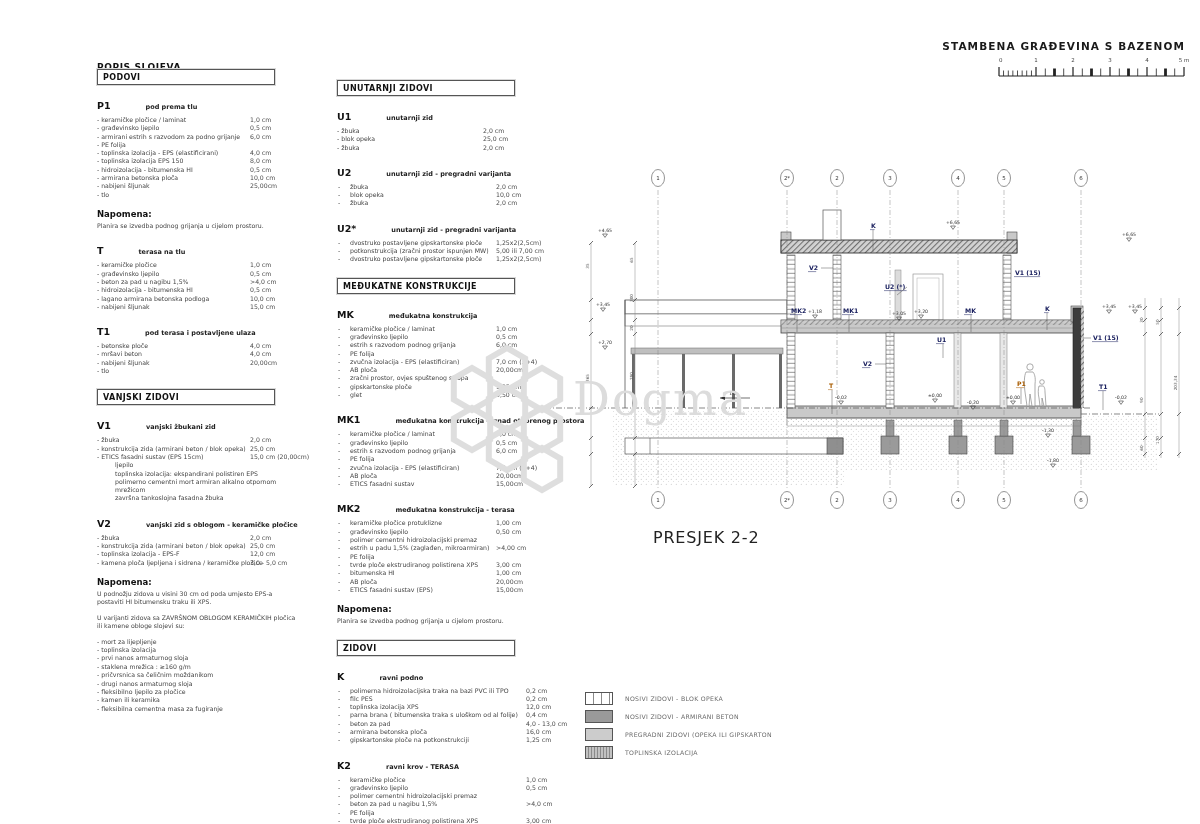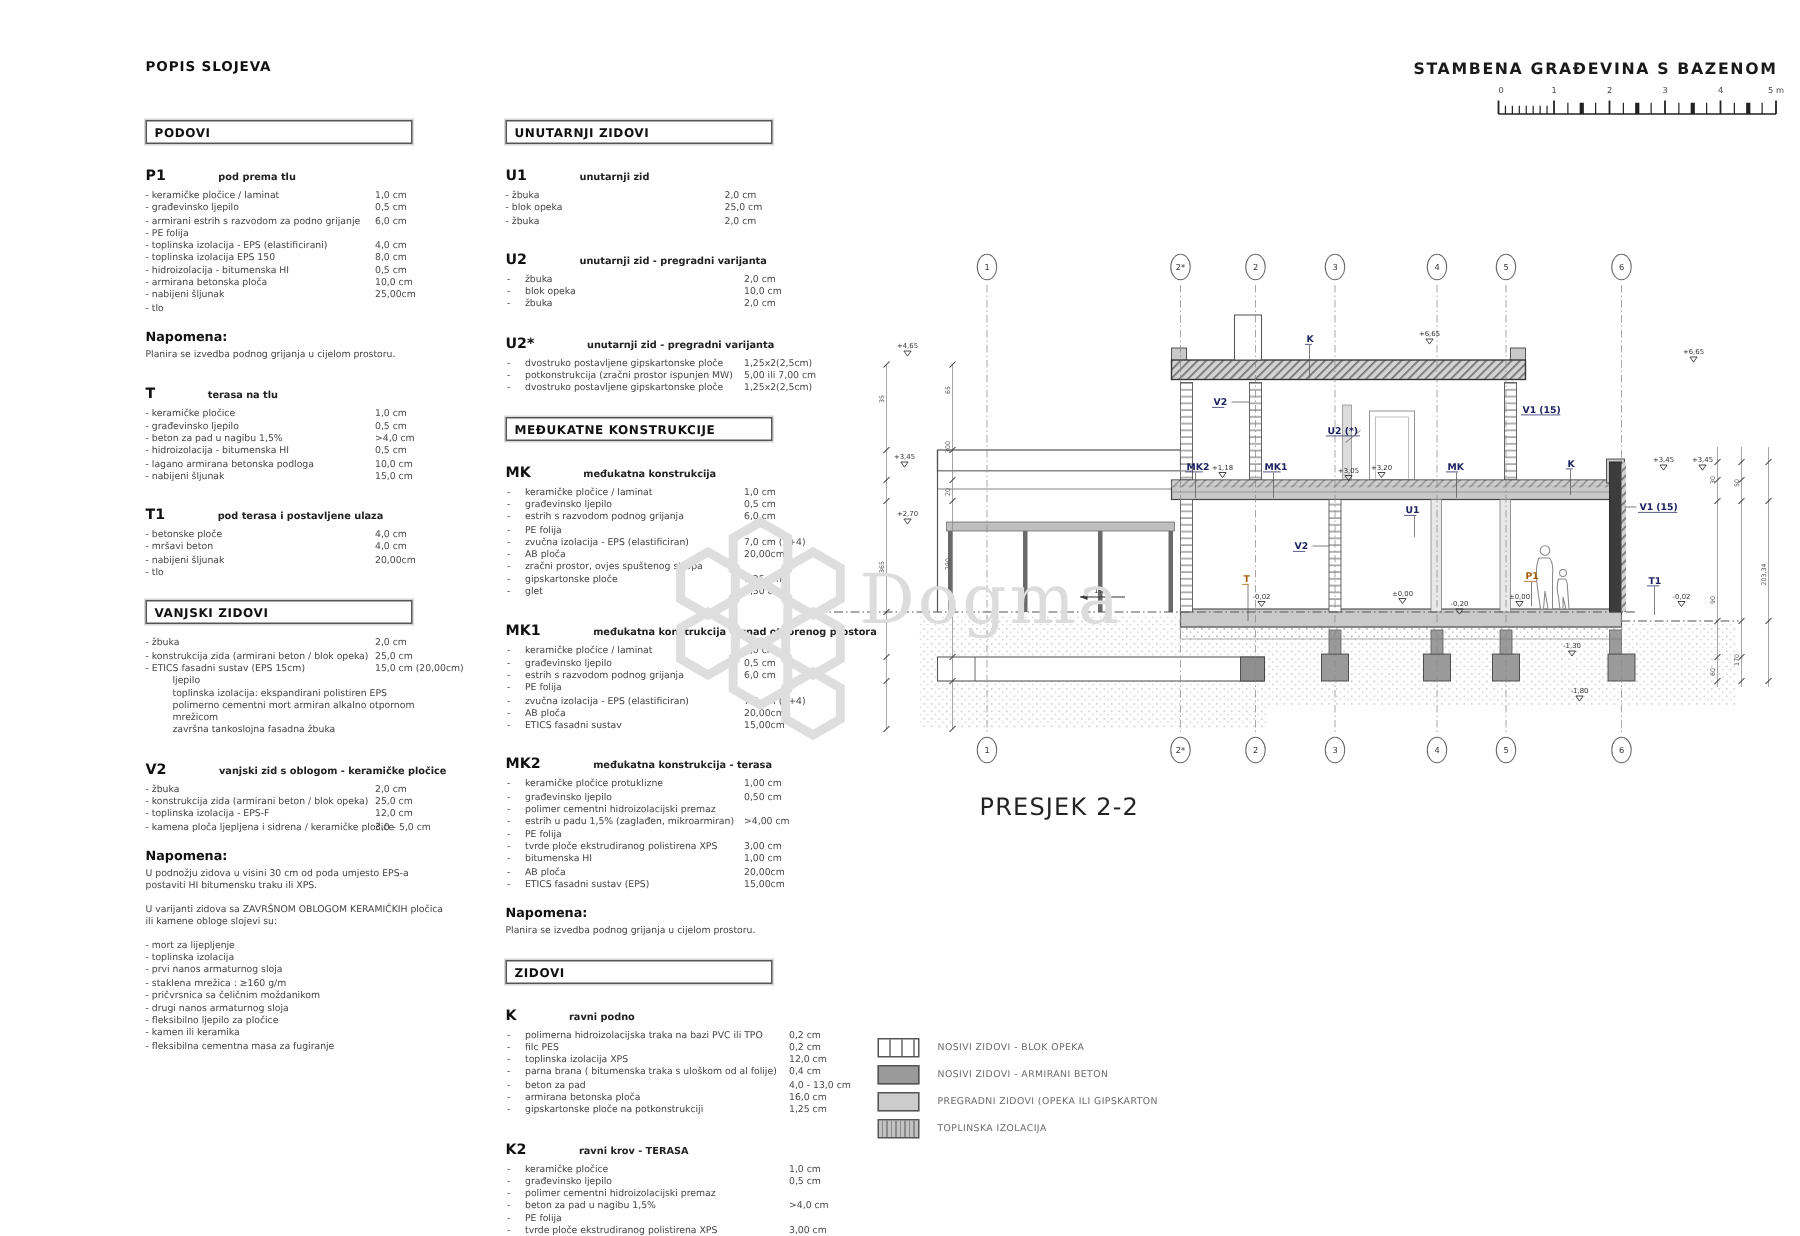--- a/index.html
+++ b/index.html
@@ -2,21 +2,21 @@
 <html><head>
 <meta charset="utf-8">
 <style>
   html,body{margin:0;padding:0;background:#fff;}
   body{width:1200px;height:824px;position:relative;overflow:hidden;
        font-family:"DejaVu Sans","Liberation Sans",sans-serif;color:#3d3d3d;}
   .sheet{position:absolute;inset:0;background:#fff;}
 
   
   .col{position:absolute;}
-  .pagetitle{position:absolute;left:97px;top:40px;font-size:9px;font-weight:bold;
+  .pagetitle{position:absolute;left:97px;top:62px;font-size:9px;font-weight:bold;
              letter-spacing:.6px;color:#111;}
   .box{border:1px solid #555;box-shadow:0 0 0 1px #d8d8d8;width:166px;
        font-size:8px;font-weight:bold;color:#111;padding:3px 5px 2px 5px;
        letter-spacing:.4px;margin:14px 0 6px 0;background:#fff;}
   .group{margin-top:9px;}
   .ghead{margin-bottom:3px;white-space:nowrap;}
   .code{font-size:9.5px;font-weight:bold;color:#111;}
   .gtitle{font-size:6.5px;font-weight:bold;color:#222;margin-left:4px;padding-left:31px;}
   .row{white-space:nowrap;line-height:8.3px;font-size:6.2px;color:#444;}
   .row .t{display:inline-block;vertical-align:top;}
@@ -53,21 +53,21 @@
   .watermark{position:absolute;left:445px;top:335px;pointer-events:none;}
   .wmtext{font-family:"DejaVu Serif","Liberation Serif",serif;}
 </style>
 </head>
 <body>
 
 <div class="sheet">
 
   <div class="pagetitle">POPIS SLOJEVA</div>
 
-  <div class="col" id="col-left" style="left:97px;top:66px;width:215px">
+  <div class="col" id="col-left" style="left:97px;top:55px;width:215px">
       <div class="box">PODOVI</div>
       <div class="group">
         <div class="ghead"><span class="code">P1</span><span class="gtitle">pod prema tlu</span></div>
         <div class="row"><span class="t" style="width: 153px;">keramičke pločice / laminat</span><span class="v">1,0 cm</span></div>
         <div class="row"><span class="t" style="width: 153px;">građevinsko ljepilo</span><span class="v">0,5 cm</span></div>
         <div class="row"><span class="t" style="width: 153px;">armirani estrih s razvodom za podno grijanje</span><span class="v">6,0 cm</span></div>
         <div class="row"><span class="t" style="width: 153px;">PE folija</span></div>
         <div class="row"><span class="t" style="width: 153px;">toplinska izolacija - EPS (elastificirani)</span><span class="v">4,0 cm</span></div>
         <div class="row"><span class="t" style="width: 153px;">toplinska izolacija EPS 150</span><span class="v">8,0 cm</span></div>
         <div class="row"><span class="t" style="width: 153px;">hidroizolacija - bitumenska HI</span><span class="v">0,5 cm</span></div>
@@ -90,20 +90,21 @@
       </div>
       <div class="group">
         <div class="ghead"><span class="code">T1</span><span class="gtitle">pod terasa i postavljene ulaza</span></div>
         <div class="row"><span class="t" style="width: 153px;">betonske ploče</span><span class="v">4,0 cm</span></div>
         <div class="row"><span class="t" style="width: 153px;">mršavi beton</span><span class="v">4,0 cm</span></div>
         <div class="row"><span class="t" style="width: 153px;">nabijeni šljunak</span><span class="v">20,00cm</span></div>
         <div class="row"><span class="t" style="width: 153px;">tlo</span></div>
       </div>
       <div class="box">VANJSKI ZIDOVI</div>
       <div class="group">
+        <div class="ghead"><span class="code">V1</span><span class="gtitle">vanjski žbukani zid</span></div>
         <div class="row"><span class="t" style="width: 153px;">žbuka</span><span class="v">2,0 cm</span></div>
         <div class="row"><span class="t" style="width: 153px;">konstrukcija zida (armirani beton / blok opeka)</span><span class="v">25,0 cm</span></div>
         <div class="row"><span class="t" style="width: 153px;">ETICS fasadni sustav (EPS 15cm)</span><span class="v">15,0 cm (20,00cm)</span></div>
         <div class="subline">ljepilo</div>
         <div class="subline">toplinska izolacija: ekspandirani polistiren EPS</div>
         <div class="subline">polimerno cementni mort armiran alkalno otpornom mrežicom</div>
         <div class="subline">završna tankoslojna fasadna žbuka</div>
       </div>
       <div class="group">
         <div class="ghead"><span class="code">V2</span><span class="gtitle">vanjski zid s oblogom - keramičke pločice</span></div>

